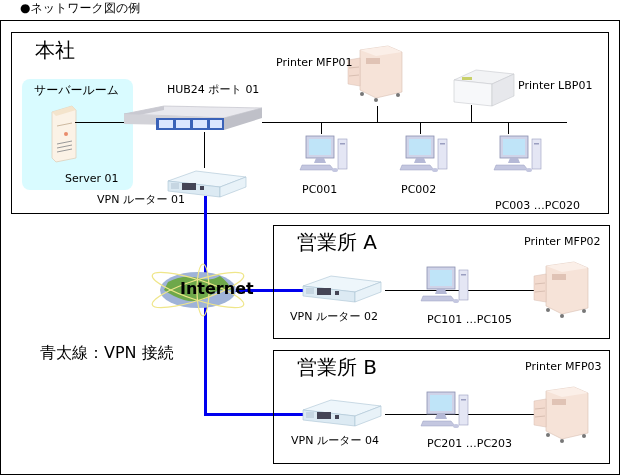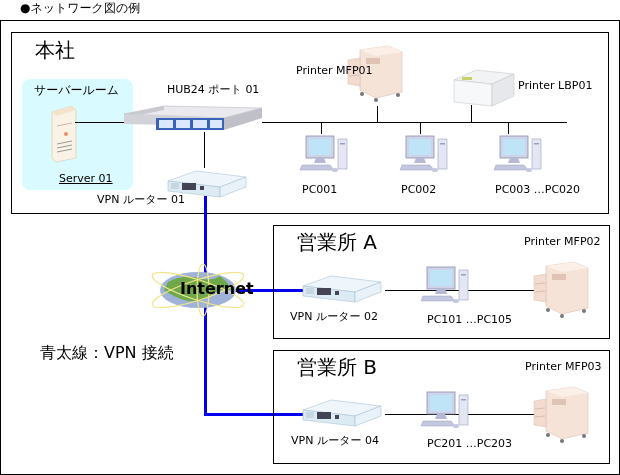--- a/index.html
+++ b/index.html
@@ -60,21 +60,21 @@
 <div class="txt" style="left:34px;top:84px;font-size:12px;">サーバールーム</div>
 <svg style="left:48px;top:104px;" width="30" height="60">
   <polygon points="4,8 24,2 28,6 28,54 8,58 4,54" fill="#fbf2e6" stroke="#ddcbb4" stroke-width="0.7"></polygon>
   <polygon points="4,8 24,2 28,6 8,12" fill="#f4e4cc"></polygon>
   <line x1="9" y1="22" x2="24" y2="19" stroke="#cdb9a0"></line>
   <circle cx="18" cy="30" r="2" fill="#e98c6c"></circle>
   <line x1="9" y1="40" x2="24" y2="37" stroke="#999"></line>
   <line x1="9" y1="44" x2="24" y2="41" stroke="#999"></line>
   <line x1="9" y1="48" x2="24" y2="45" stroke="#999"></line>
 </svg>
-<div class="txt" style="left:59px;top:172px;text-decoration:underline;">Server 01</div>
+<div class="txt" style="left:65px;top:172px;">Server 01</div>
 
 <div class="line" style="left:75px;top:122px;width:80px;height:1px;"></div>
 <div class="line" style="left:262px;top:122px;width:305px;height:1px;"></div>
 <div class="line" style="left:377px;top:106px;width:1px;height:16px;"></div>
 <div class="line" style="left:471px;top:105px;width:1px;height:17px;"></div>
 <div class="line" style="left:321px;top:122px;width:1px;height:12px;"></div>
 <div class="line" style="left:420px;top:122px;width:1px;height:12px;"></div>
 <div class="line" style="left:508px;top:122px;width:1px;height:12px;"></div>
 <div class="line" style="left:204px;top:132px;width:1px;height:36px;"></div>
 
@@ -94,41 +94,41 @@
 </svg>
 
 <svg style="left:168px;top:167px;" width="80" height="32">
     <use href="#router"></use>
   </svg>
 <div class="txt" style="left:97px;top:193px;">VPN ルーター 01</div>
 
 <svg style="left:346px;top:40px;" width="60" height="64">
     <use href="#mfp"></use>
   </svg>
-<div class="txt" style="left:276px;top:64px;margin-left:20px;">Printer MFP01</div>
+<div class="txt" style="left:276px;top:56px;">Printer MFP01</div>
 <svg style="left:452px;top:66px;" width="64" height="42">
   <polygon points="2,14 24,4 62,8 40,18" fill="#f2f3f5" stroke="#c8c9ce" stroke-width="0.6"></polygon>
   <polygon points="2,14 40,18 40,40 2,36" fill="#f7f8fa" stroke="#c8c9ce" stroke-width="0.6"></polygon>
   <polygon points="40,18 62,8 62,30 40,40" fill="#e7e8ec" stroke="#c8c9ce" stroke-width="0.6"></polygon>
   <rect x="10" y="11" width="10" height="3" fill="#c8d06a"></rect>
 </svg>
 <div class="txt" style="left:518px;top:79px;">Printer LBP01</div>
 
 <svg style="left:300px;top:134px;" width="50" height="40">
     <use href="#pc"></use>
   </svg>
 <div class="txt" style="left:302px;top:183px;">PC001</div>
 <svg style="left:400px;top:134px;" width="50" height="40">
     <use href="#pc"></use>
   </svg>
 <div class="txt" style="left:401px;top:183px;">PC002</div>
 <svg style="left:494px;top:134px;" width="50" height="40">
     <use href="#pc"></use>
   </svg>
-<div class="txt" style="left:495px;top:183px;">PC003 …PC020</div>
+<div class="txt" style="left:495px;top:199px;">PC003 …PC020</div>
 
 <div class="vpn" style="left:204px;top:196px;width:3px;height:219px;"></div>
 <div class="vpn" style="left:206px;top:289px;width:98px;height:3px;"></div>
 <div class="vpn" style="left:204px;top:413px;width:100px;height:3px;"></div>
 
 <svg style="left:148px;top:260px;" width="100" height="60">
   <ellipse cx="50" cy="30" rx="38" ry="18" fill="#9fb3d8"></ellipse>
   <path d="M20,22 Q35,14 50,18 Q62,22 72,16 Q80,22 84,30 Q70,28 62,36 Q50,44 36,40 Q24,36 16,30 Z" fill="#6ea84a"></path>
   <ellipse cx="50" cy="30" rx="48" ry="10" fill="none" stroke="#efe68a" stroke-width="1.2" transform="rotate(18 50 30)"></ellipse>
   <ellipse cx="50" cy="30" rx="48" ry="10" fill="none" stroke="#efe68a" stroke-width="1.2" transform="rotate(-18 50 30)"></ellipse>

